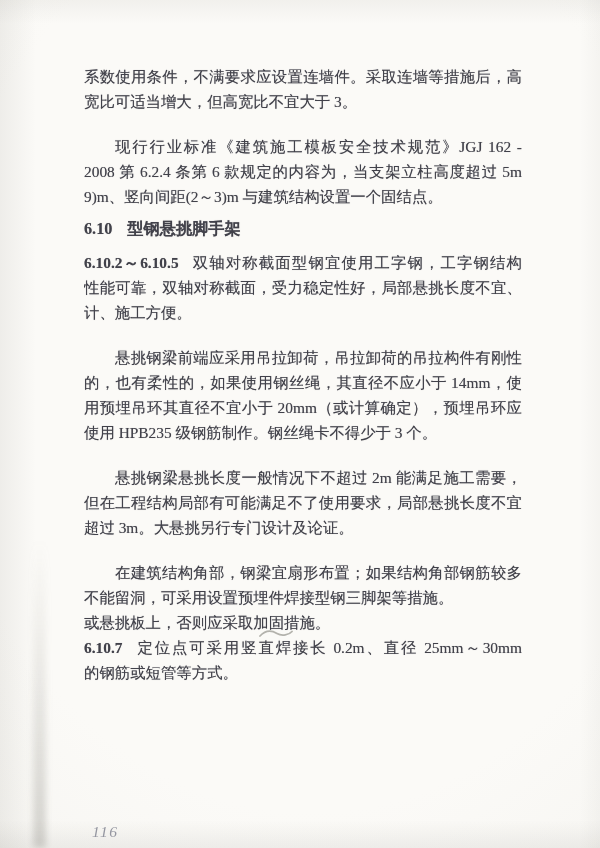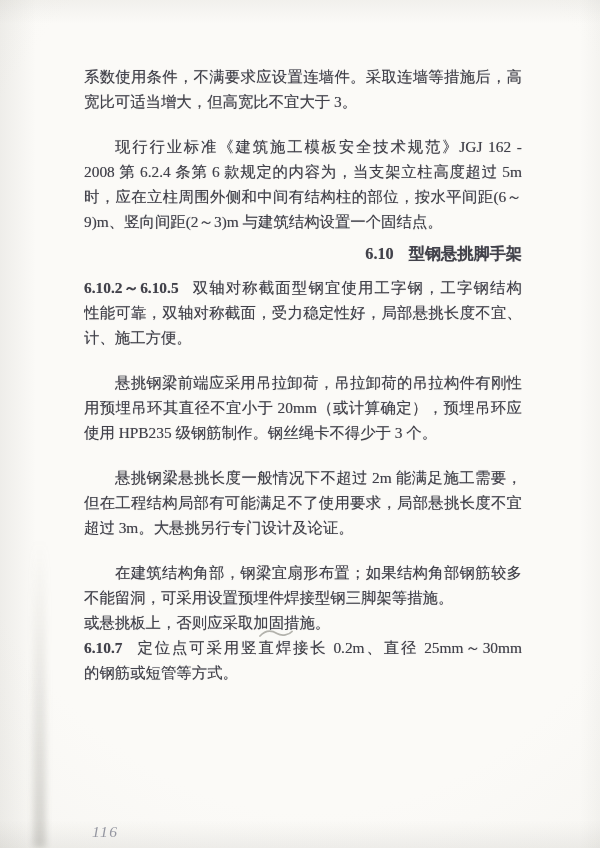--- a/index.html
+++ b/index.html
@@ -25,21 +25,21 @@
   .textblock {
     position:absolute; left:84px; top:64px; width:438px;
     font-size:15.4px; line-height:25px;
     text-shadow:0 0 0.7px rgba(63,63,71,0.52);
   }
   .line { height:25px; overflow:hidden; }
   .just { text-align:justify; text-align-last:justify; }
   .indent { text-indent:31px;margin-top:20px; }
   .prefix { font-weight:bold; margin-right:13px; }
   .heading {
-    height:25px; margin:8px 0; text-align:right;
+    height:25px; margin:8px 0; text-align:left;
     font-weight:bold; font-size:16.2px;
   }
   .heading .num { margin-right:15px; }
   .pencil { position:absolute; left:258px; top:627px; }
   .pagenum {
     position:absolute; left:92px; top:799px;
     font-style:italic; font-size:15.5px; letter-spacing:1.5px;
     color:#9496a0;
     margin-top:24px;
   }
@@ -48,33 +48,33 @@
 <body>
 
 <div class="page">
   <div class="edge-band"></div>
 
   <div class="textblock">
     <div class="line just">系数使用条件，不满要求应设置连墙件。采取连墙等措施后，高</div>
     <div class="line">宽比可适当增大，但高宽比不宜大于 3。</div>
     <div class="line just indent">现行行业标准《建筑施工模板安全技术规范》JGJ 162 -</div>
     <div class="line just">2008 第 6.2.4 条第 6 款规定的内容为，当支架立柱高度超过 5m</div>
-    <div class="line just">时，应在立柱周围外侧和中间有结构柱的部位，按水平间距(6～</div>
     <div class="line">9)m、竖向间距(2～3)m 与建筑结构设置一个固结点。</div>
 
     <div class="heading">
       <span class="num">6.10</span><span>型钢悬挑脚手架</span>
     </div>
 
     <div class="line just">
       <span class="prefix">6.10.2～6.10.5</span><span>双轴对称截面型钢宜使用工字钢，工字钢结构</span>
     </div>
     <div class="line just">性能可靠，双轴对称截面，受力稳定性好，局部悬挑长度不宜、设</div>
     <div class="line">计、施工方便。</div>
     <div class="line just indent">悬挑钢梁前端应采用吊拉卸荷，吊拉卸荷的吊拉构件有刚性</div>
+    <div class="line just">的，也有柔性的，如果使用钢丝绳，其直径不应小于 14mm，使</div>
     <div class="line just">用预埋吊环其直径不宜小于 20mm（或计算确定），预埋吊环应</div>
     <div class="line">使用 HPB235 级钢筋制作。钢丝绳卡不得少于 3 个。</div>
     <div class="line just indent">悬挑钢梁悬挑长度一般情况下不超过 2m 能满足施工需要，</div>
     <div class="line just">但在工程结构局部有可能满足不了使用要求，局部悬挑长度不宜</div>
     <div class="line">超过 3m。大悬挑另行专门设计及论证。</div>
     <div class="line just indent">在建筑结构角部，钢梁宜扇形布置；如果结构角部钢筋较多</div>
     <div class="line">不能留洞，可采用设置预埋件焊接型钢三脚架等措施。</div>
     <div class="line">或悬挑板上，否则应采取加固措施。</div>
 
     <div class="line just">

